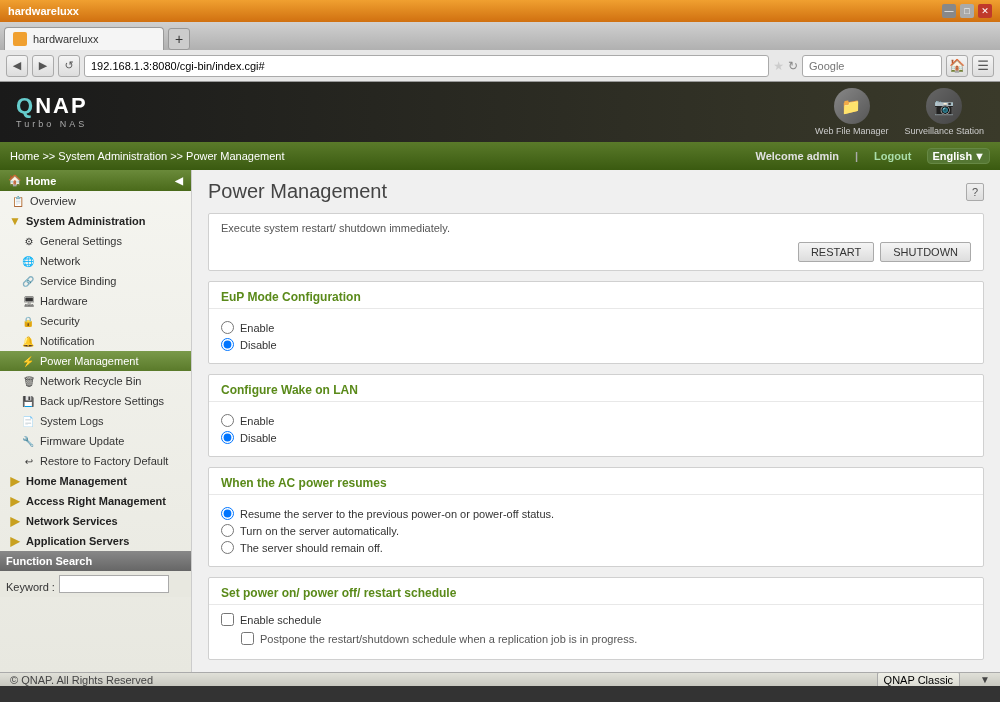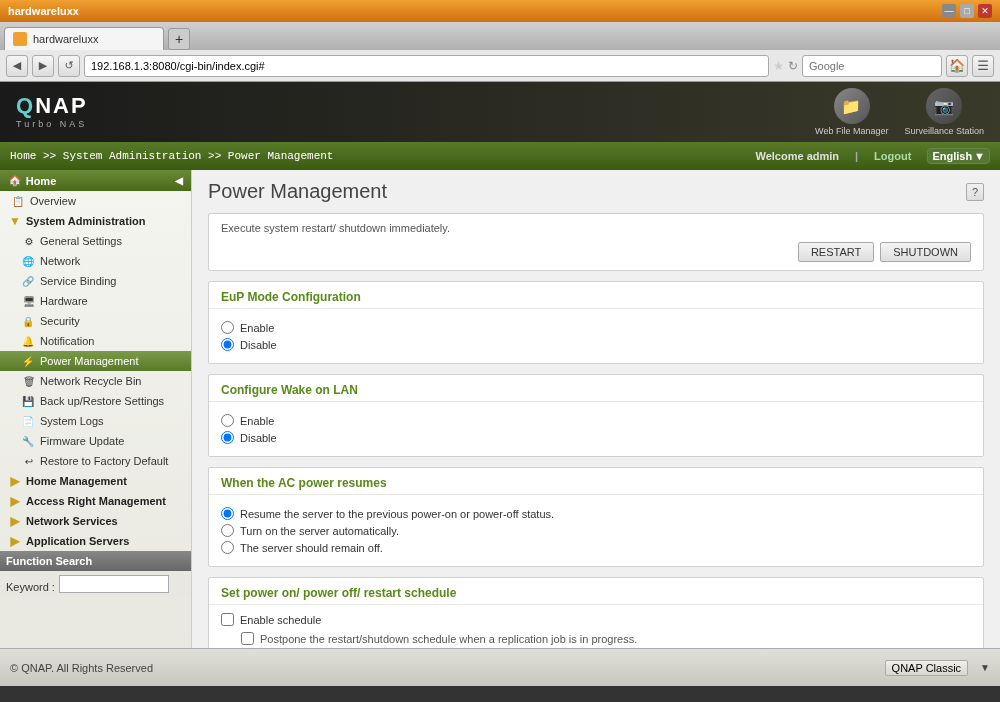--- a/index.html
+++ b/index.html
@@ -152,21 +152,21 @@
     
     .nav-bar {
       background: linear-gradient(to bottom, #5a7a2a, #3a5a10);
       height: 28px;
       display: flex;
       align-items: center;
       padding: 0 10px;
       color: white;
       font-size: 11px;
     }
-    .nav-bar-left { flex: 1; font-family: Liberation Mono, monospace; }
+    .nav-bar-left { flex: 1; }
     .nav-bar-right {
       display: flex;
       align-items: center;
       gap: 16px;
       font-weight: bold;
     }
     .nav-welcome { color: #e0e0e0; }
     .nav-logout { color: #aaddaa; cursor: pointer; }
     .nav-lang {
       background: #557733;
@@ -319,32 +319,32 @@
     .radio-group { display: flex; flex-direction: column; gap: 4px; padding: 4px 0; }
     .radio-row { display: flex; align-items: center; gap: 6px; font-size: 11px; color: #333; }
     .radio-input { margin: 0; }
     .schedule-checkbox { display: flex; align-items: center; gap: 6px; font-size: 11px; margin-bottom: 6px; }
     .schedule-checkbox-sub { display: flex; align-items: center; gap: 6px; font-size: 11px; margin-left: 20px; margin-bottom: 6px; color: #555; }
 
     
     .status-bar {
       background: linear-gradient(to bottom, #e0e0d8, #c8c8c0);
       border-top: 1px solid #aaa;
-      height: 38px;
+      height: 14px;
       display: flex;
       align-items: center;
       padding: 0 10px;
       font-size: 11px;
       color: #444;
     }
     .status-right {
       margin-left: auto;
       display: flex;
       align-items: center;
-      gap: 12px;
+      gap: 20px;
     }
     .status-classic-btn {
       padding: 1px 6px;
       border: 1px solid #aaa;
       background: linear-gradient(to bottom, #f0f0e8, #d8d8d0);
       border-radius: 2px;
       font-size: 11px;
       cursor: pointer;
     }
 

